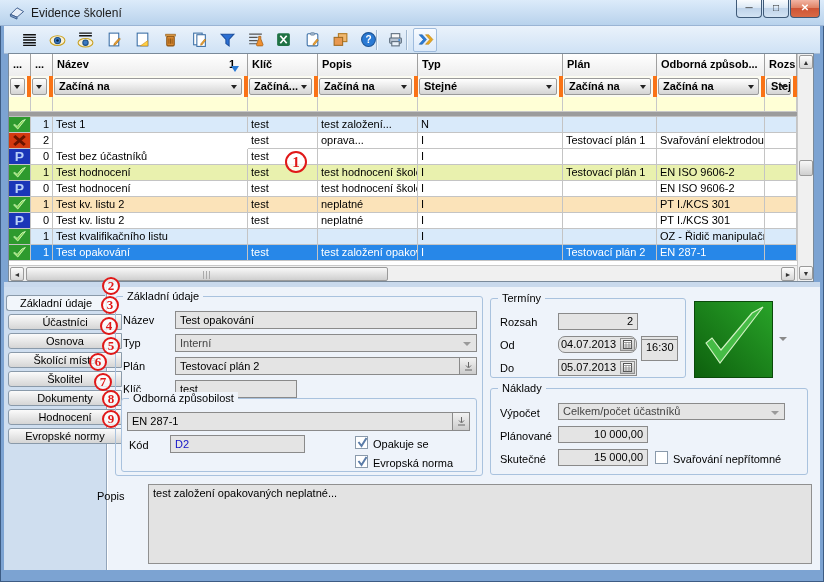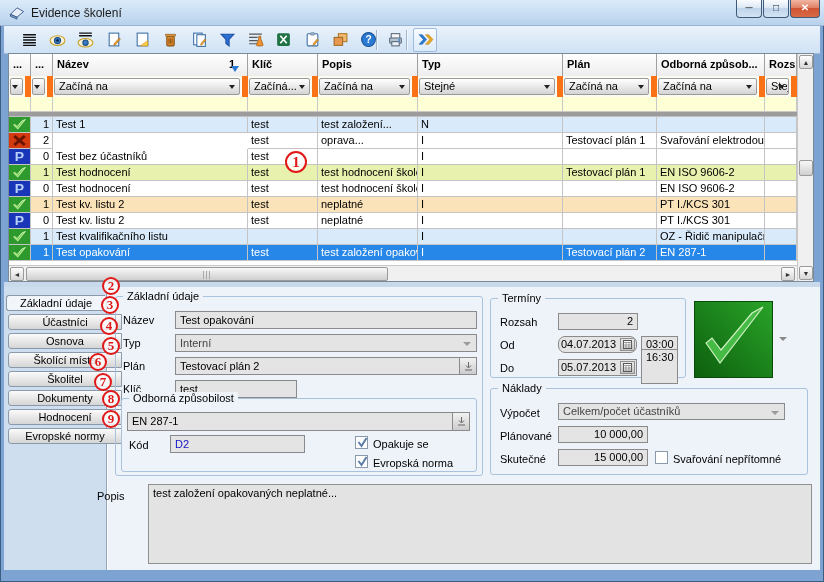--- a/index.html
+++ b/index.html
@@ -13,21 +13,21 @@
   .toolbar{position:absolute;left:4px;top:26px;width:816px;height:28px;background:linear-gradient(#eaf2fb,#cfe2f5);border-bottom:1px solid #a8bdd6;}
   .tbtn{position:absolute;top:2px;width:24px;height:24px;display:flex;align-items:center;justify-content:center;}
   .tbtn.hl{background:linear-gradient(#f8fbff,#dceafa);border:1px solid #9ebbdd;border-radius:2px;}
   .tbtn svg{width:17px;height:17px;}
   .tsep{position:absolute;top:4px;width:1px;height:20px;background:#9fb6ce;box-shadow:1px 0 0 #f0f6fc;}
   .grid{position:absolute;left:8px;top:53px;width:806px;height:229px;background:#fff;border:1px solid #7a8a9a;}
   .gcell{position:absolute;overflow:hidden;white-space:nowrap;}
   .ghead .gcell{background:linear-gradient(#ffffff,#ededed);border-right:1px solid #a0a0a0;font-weight:bold;line-height:21px;padding-left:4px;}
   .ghead{position:absolute;left:0;top:0;width:788px;height:22px;border-bottom:1px solid #707070;}
   .gfilter{position:absolute;left:0;top:22px;width:788px;height:21px;background:#fbfbf1;}
-  .gfilter .fcell{position:absolute;height:21px;border-right:6px solid #f97316;}
+  .gfilter .fcell{position:absolute;height:21px;border-right:4px solid #f97316;font-weight:bold;}
   .combo{position:absolute;left:1px;top:2px;right:2px;height:17px;background:linear-gradient(#ffffff,#d4d4d4);border:1px solid #9a9a9a;border-radius:2px;line-height:15px;padding-left:4px;overflow:hidden;white-space:nowrap;}
   .combo .arr{position:absolute;right:4px;top:6px;width:0;height:0;border-left:3.5px solid transparent;border-right:3.5px solid transparent;border-top:4px solid #222;}
   .gyellow{position:absolute;left:0;top:43px;width:788px;height:15px;}
   .gyellow .ycell{position:absolute;height:15px;background:#ffffd6;border-right:1px solid #c8c8c8;border-bottom:1px solid #c8c8c8;}
   .gband{position:absolute;left:0;top:58px;width:788px;height:5px;background:#9c9c9c;border-bottom:1px solid #c0c0c0;}
   .grow{position:absolute;left:0;width:788px;height:16px;}
   .grow .gcell{height:16px;line-height:15px;border-right:1px solid #c4c4c4;border-bottom:1px solid #c4c4c4;padding-left:3px;}
   .grow .gcell.num{text-align:right;padding-right:3px;padding-left:0;}
   .sicon{display:block;width:100%;height:100%;position:relative;text-align:center;}
   .vscroll{position:absolute;right:0px;top:0px;width:16px;height:227px;background:#f0f0f0;border-left:1px solid #c8c8c8;}
@@ -473,21 +473,21 @@
 <div class="field" style="left:641px;top:336px;width:37px;height:17px;">03:00</div>
 <span class="flabel" style="left:500px;top:360px;position:absolute;">Do</span>
 <div class="field" style="left:558px;top:359px;width:79px;height:17px;padding:0 2px;"><span>05.07.2013</span>
   <div class="calbtn">
       <svg width="9" height="9" viewBox="0 0 9 9">
         <rect x="0.5" y="0.5" width="8" height="8" fill="#fff" stroke="#555"></rect>
         <path d="M0 2.5h9M3 2.5v6M6 2.5v6M0 5h9M0 7h9" stroke="#777" stroke-width="0.7"></path>
       </svg>
     </div>
 </div>
-<div class="field" style="left:641px;top:349px;width:37px;height:35px;">16:30</div>
+<div class="field" style="left:641px;top:339px;width:37px;height:22px;">16:30</div>
 
 <svg class="greenimg" viewBox="0 0 79 77">
   <defs>
       <linearGradient id="gg" x1="0" y1="1" x2="1" y2="0">
         <stop offset="0" stop-color="#0d5f0d"></stop>
         <stop offset="1" stop-color="#29a429"></stop>
       </linearGradient>
     </defs>
   <rect x="0.5" y="0.5" width="78" height="76" fill="url(#gg)" stroke="#0a4a0a"></rect>
   <path d="M12 42 L26 62 L69 6 L58 12 L27 49 L18 37 Z" fill="#46bc46" stroke="#d2f2c4" stroke-width="1.2"></path>

